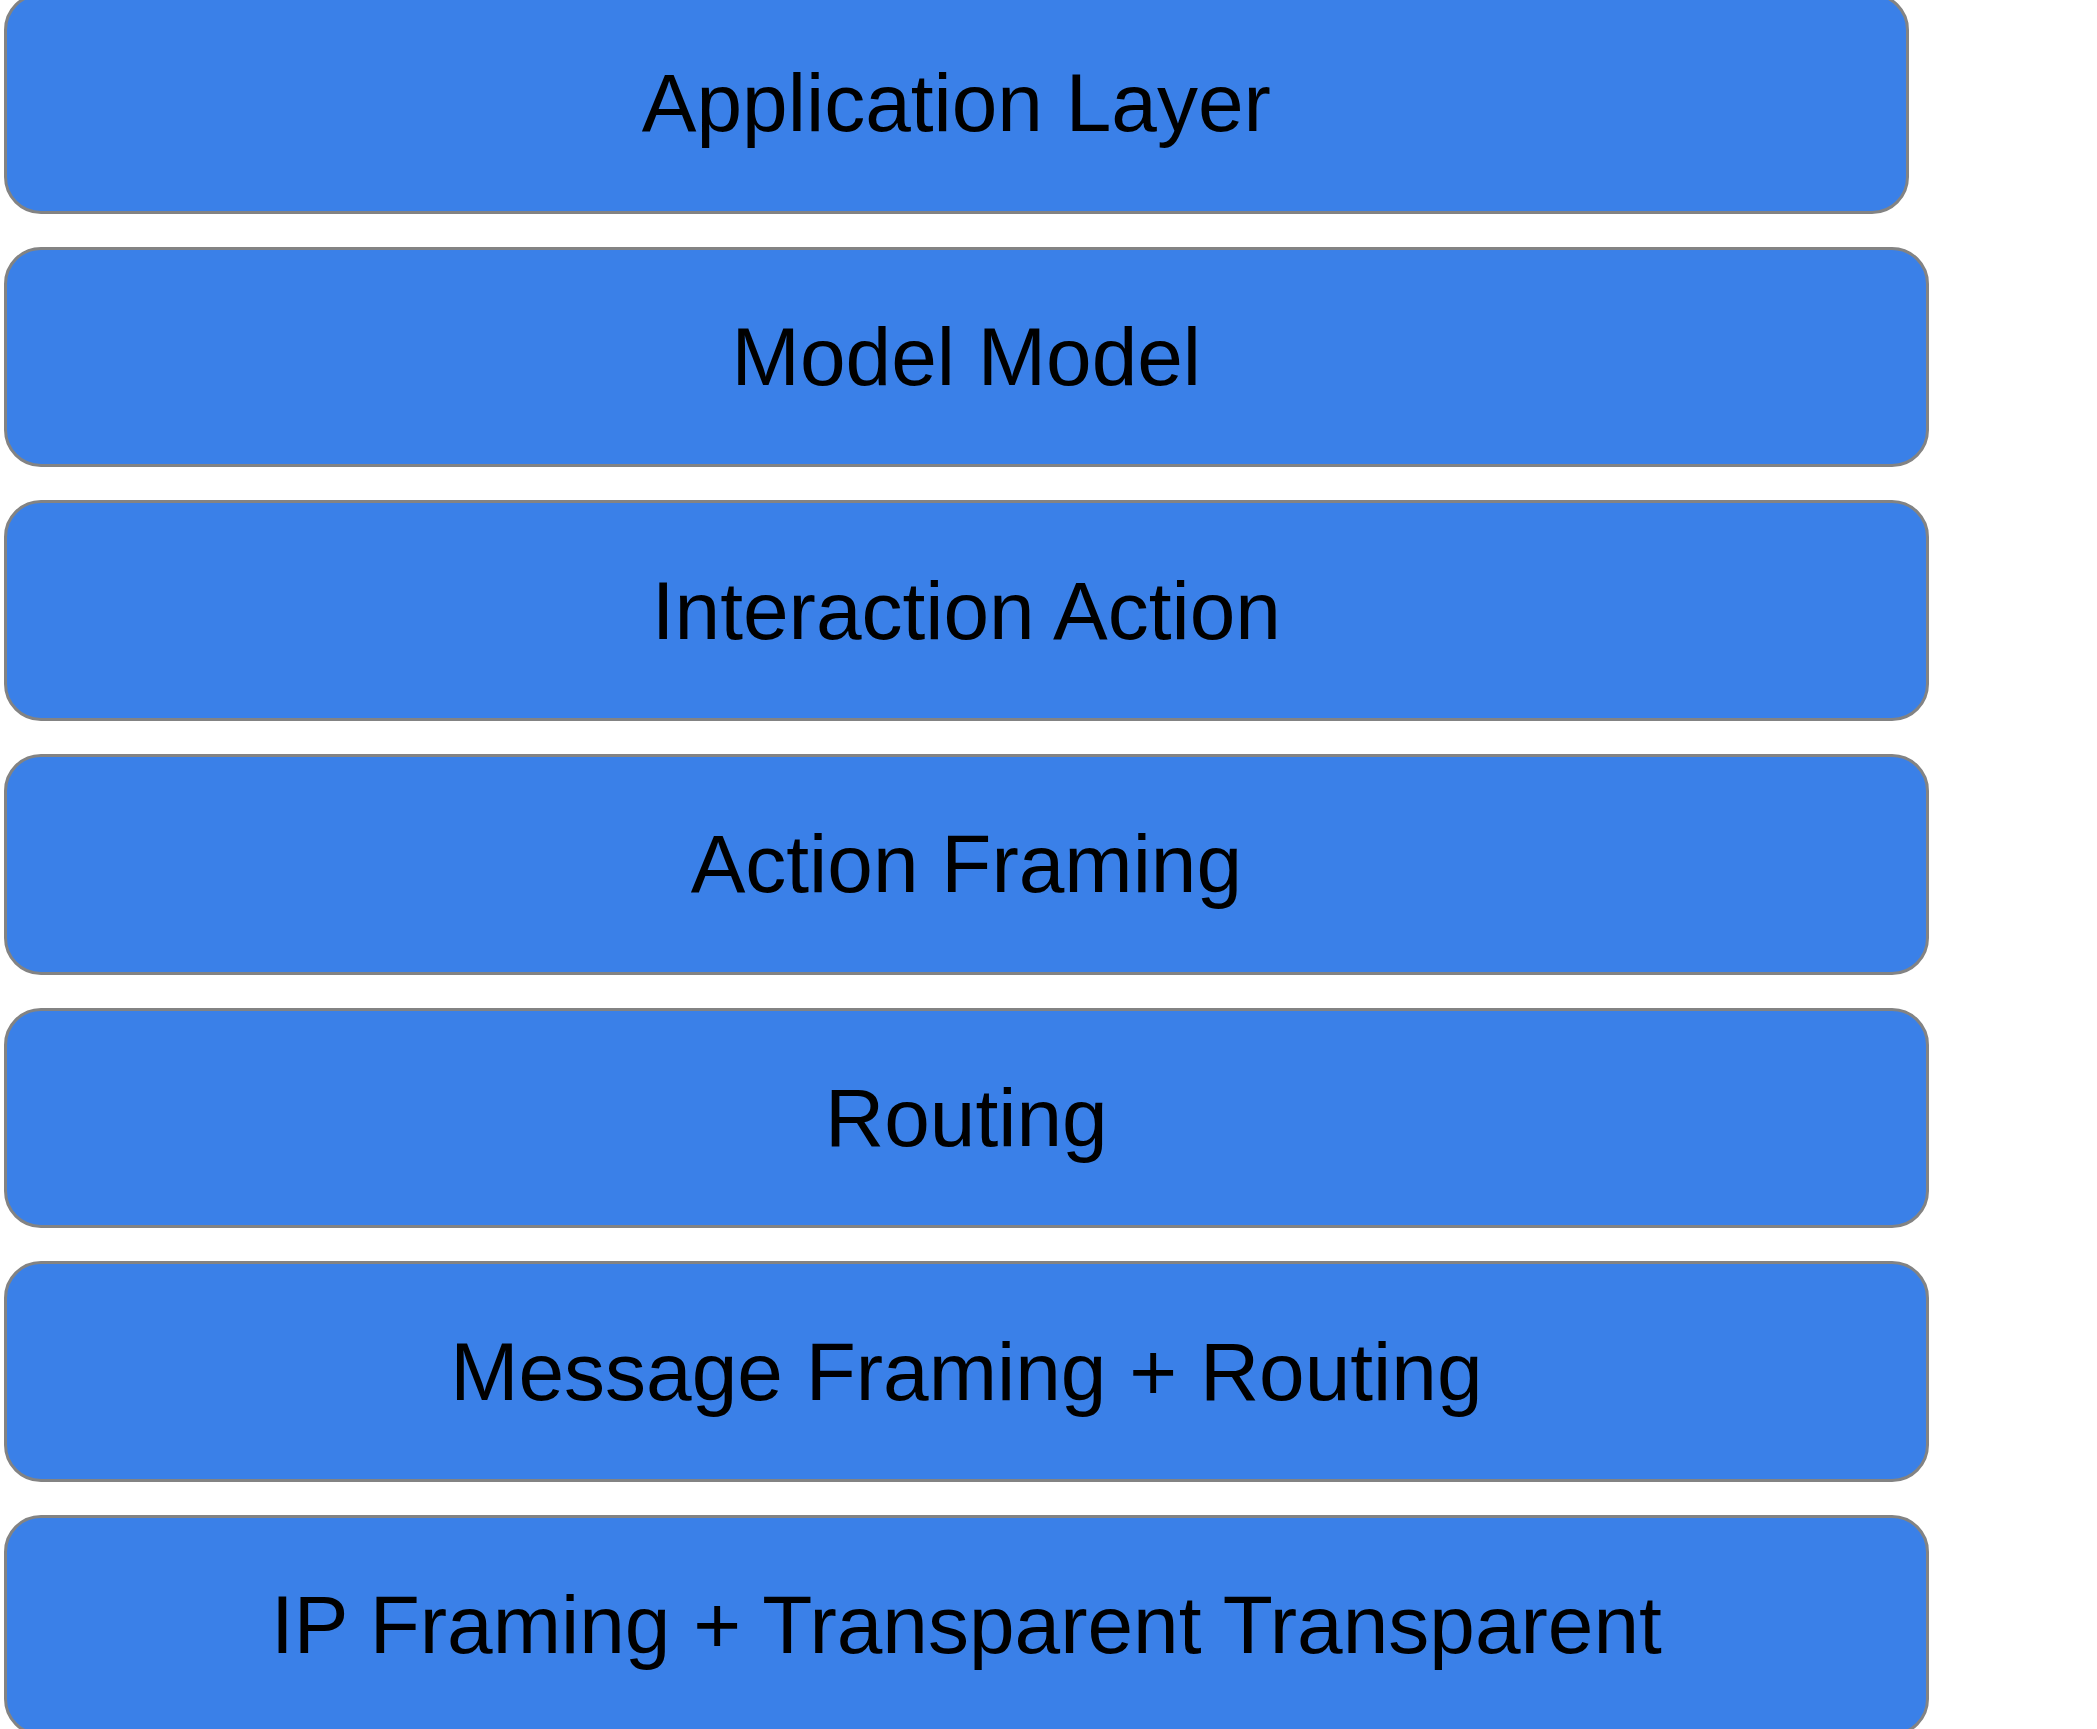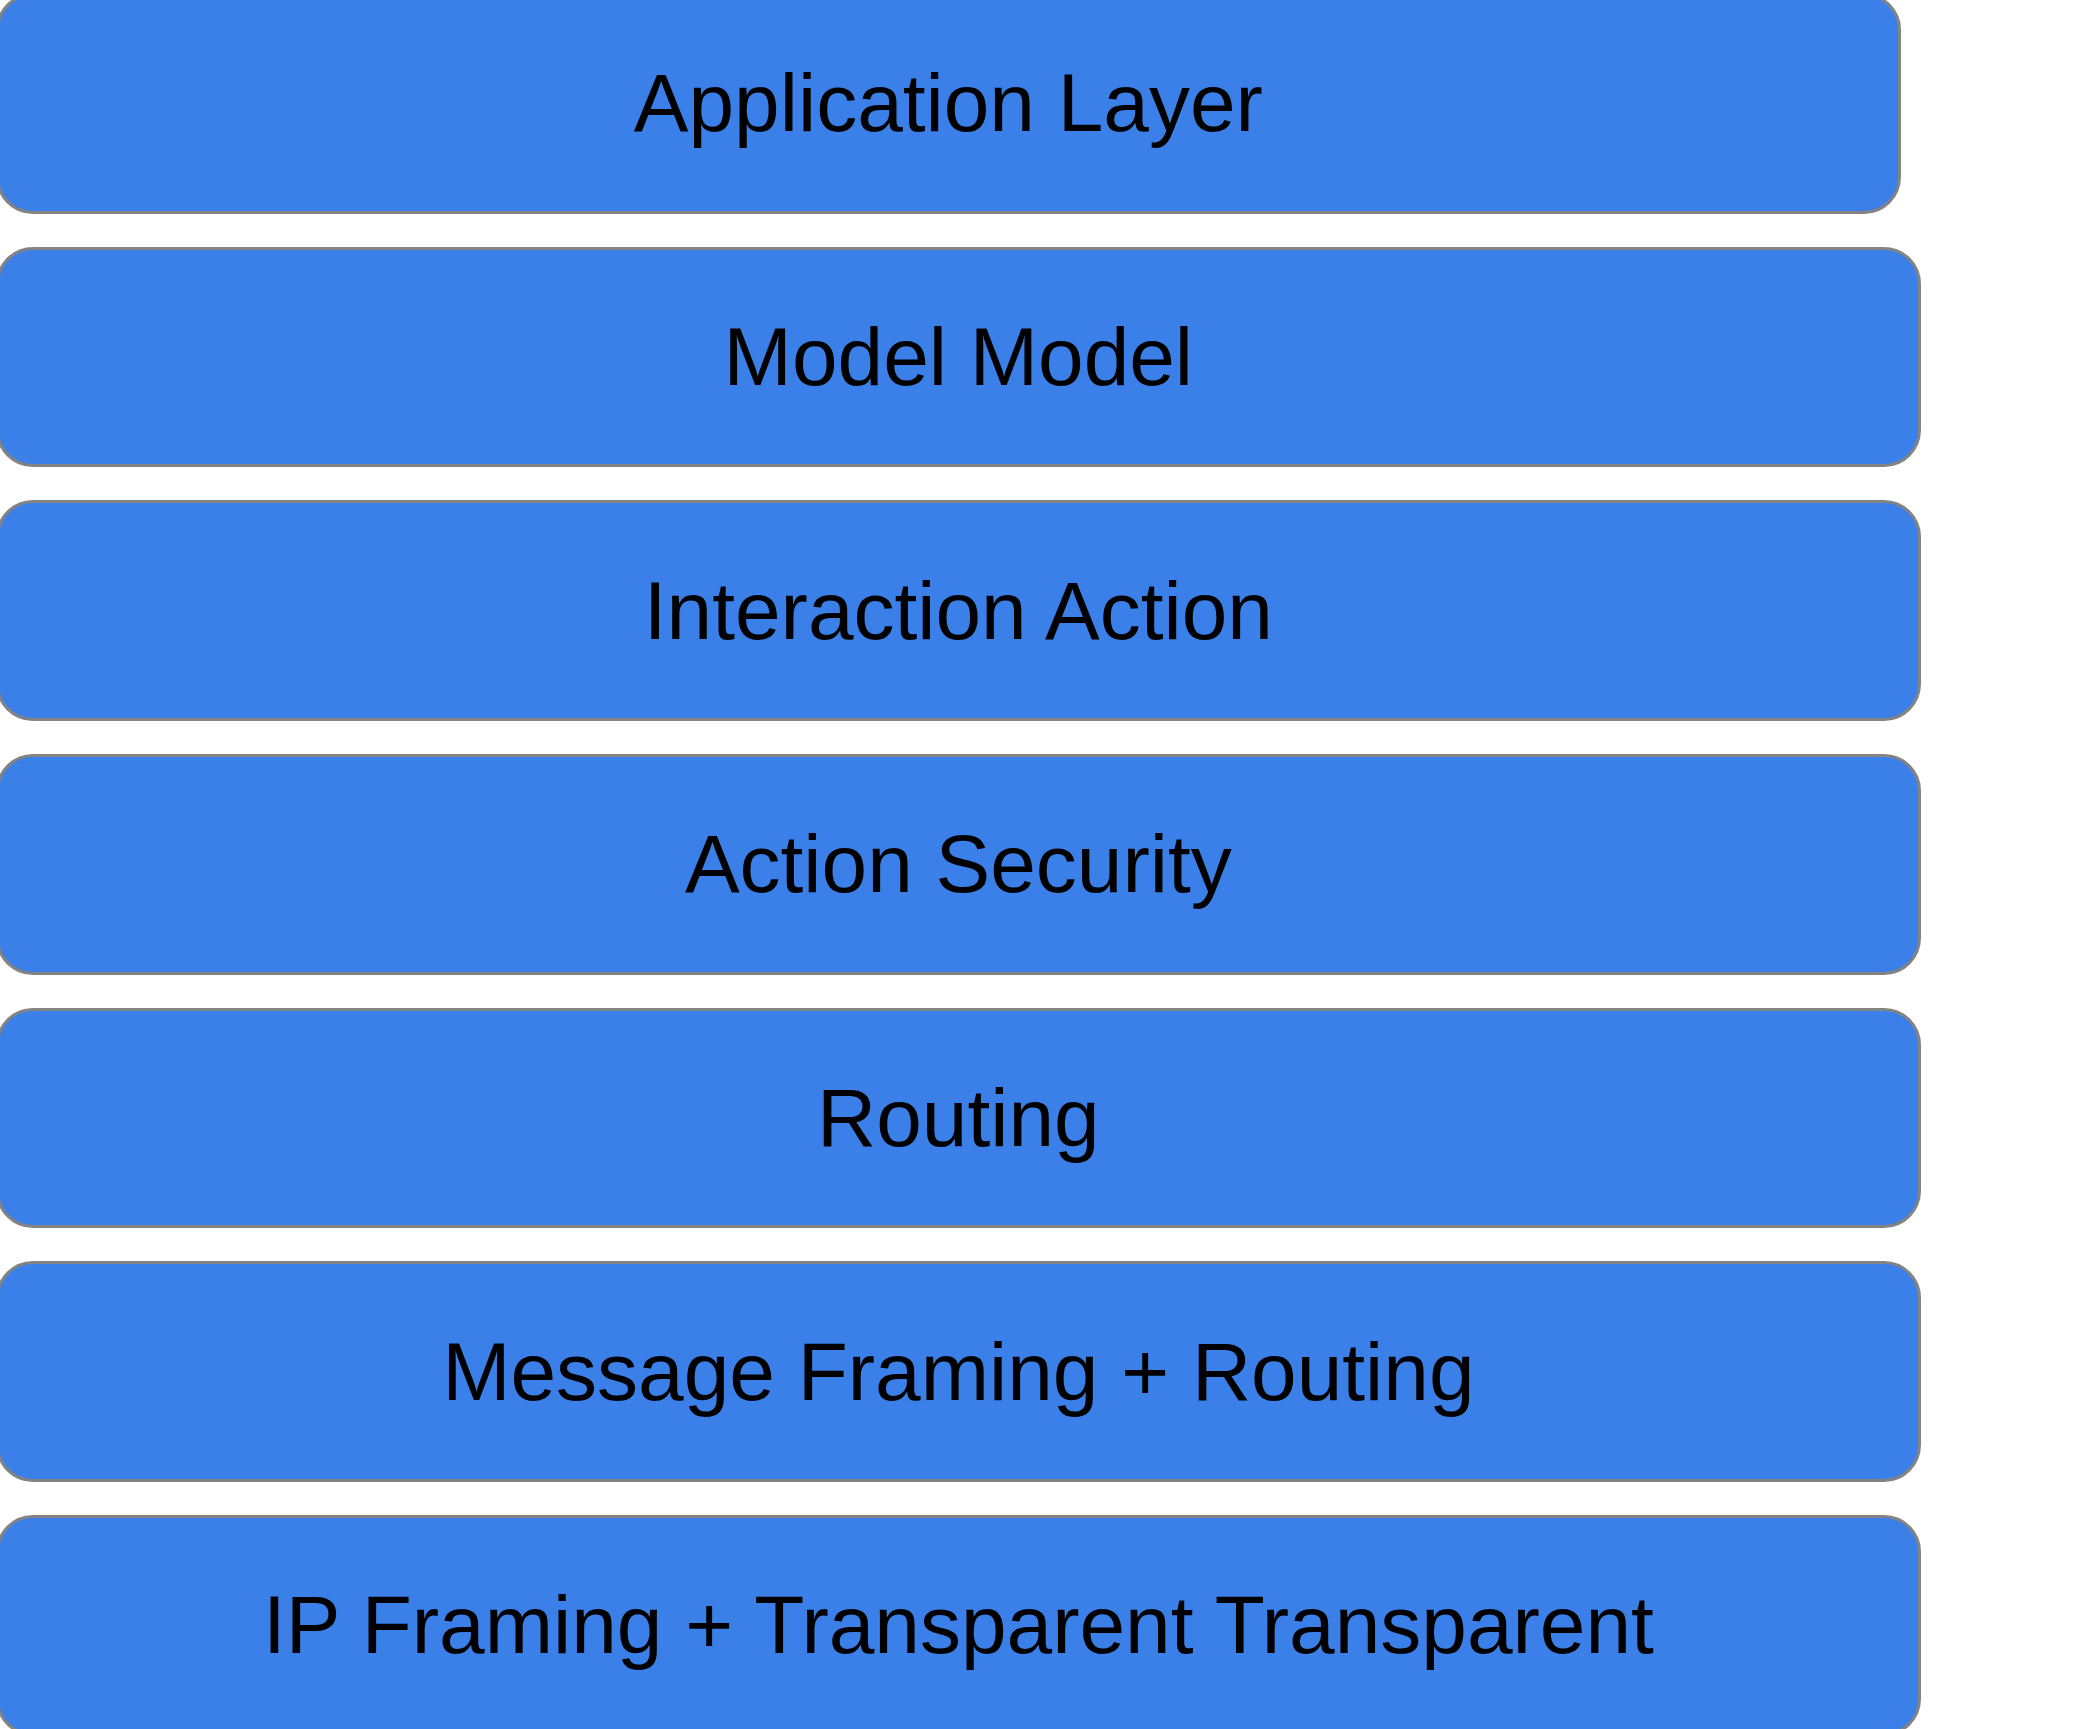--- a/index.html
+++ b/index.html
@@ -7,20 +7,21 @@
     padding: 0;
     background: #FFFFFF;
     font-family: "Liberation Sans", sans-serif;
   }
   .stage {
     position: relative;
     width: 1928px;
     height: 1730px;
     overflow: hidden;
     background: var(--bg, #FFFFFF);
+    padding-left: 8px;
   }
   .stack {
     display: flex;
     flex-direction: column;
     width: 100%;
     height: 100%;
     gap: 33px;
     box-sizing: border-box;
   }
   .layer {
@@ -63,21 +64,21 @@
 
     <div class="layer">
       <span class="layer-label">Model Model</span>
     </div>
 
     <div class="layer">
       <span class="layer-label">Interaction Action</span>
     </div>
 
     <div class="layer">
-      <span class="layer-label">Action Security</span>
+      <span class="layer-label">Action Framing</span>
     </div>
 
     <div class="layer">
       <span class="layer-label">Routing</span>
     </div>
 
     <div class="layer">
       <span class="layer-label">Message Framing + Routing</span>
     </div>
 

